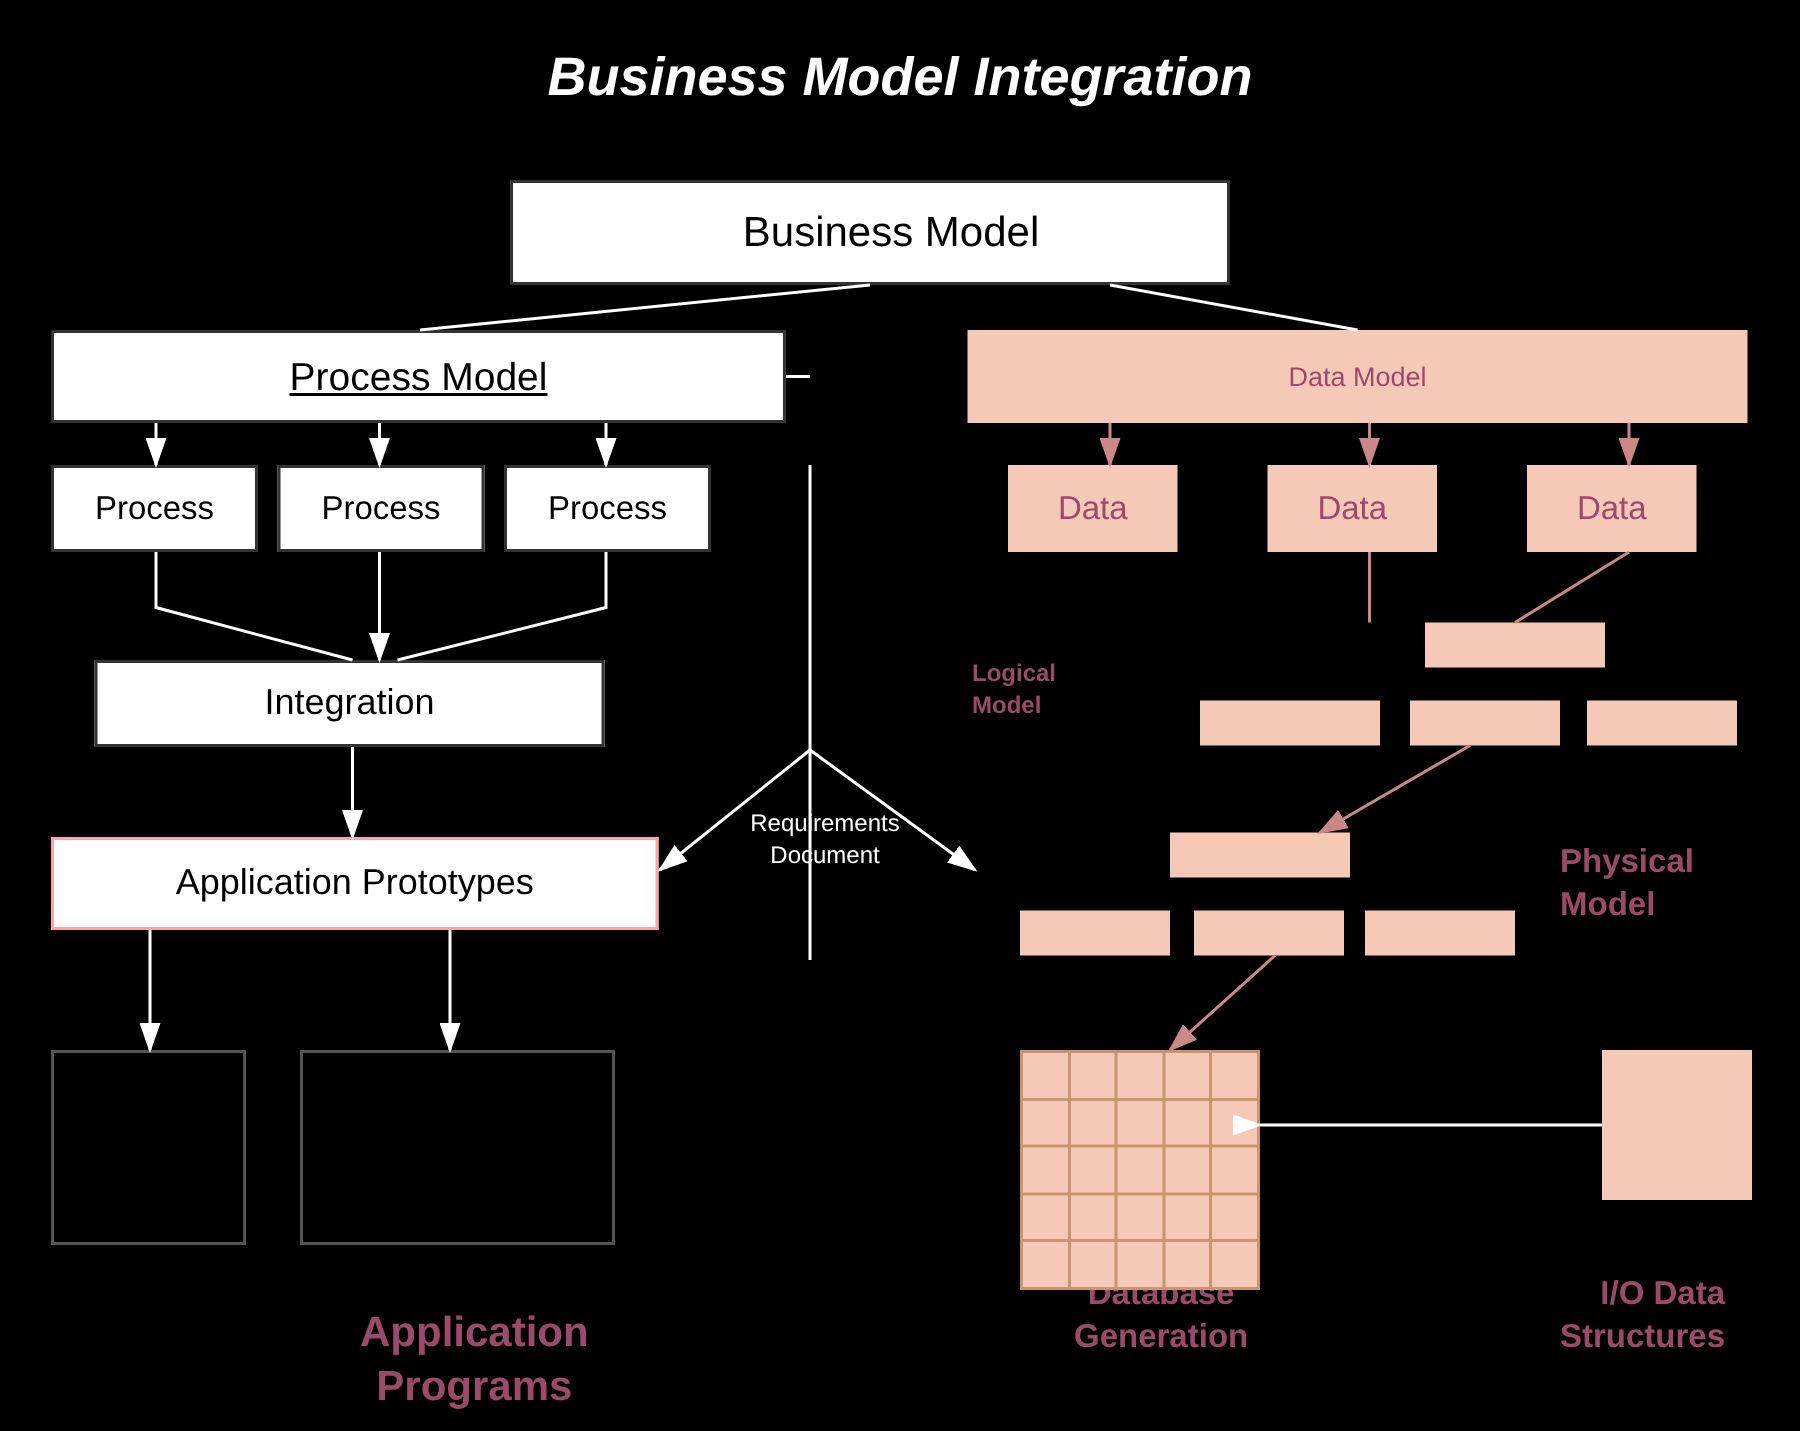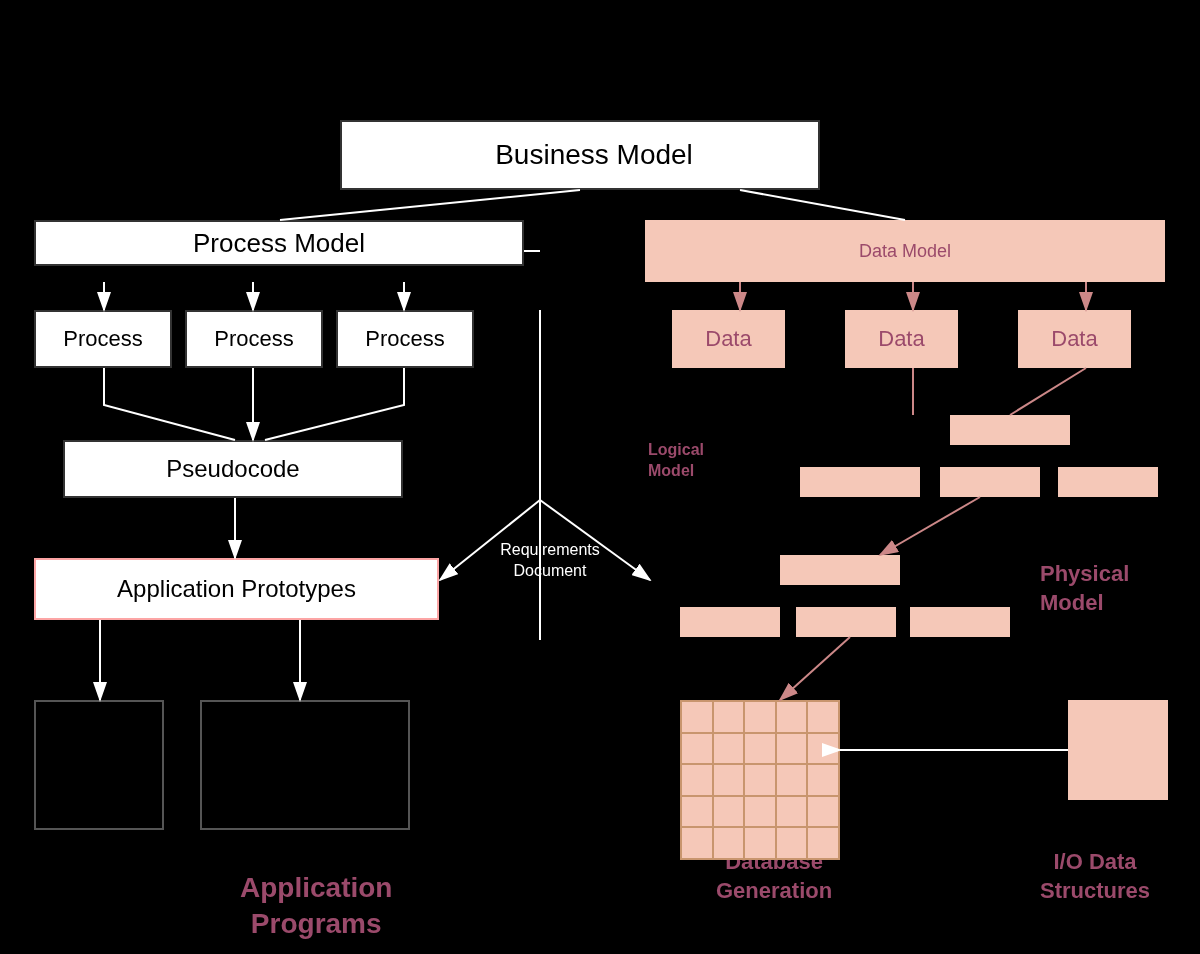--- a/index.html
+++ b/index.html
@@ -52,28 +52,29 @@
       color: #000;
       padding-left: 28px;
     }
 
     
     .process-model {
       position: absolute;
       top: 220px;
       left: 34px;
       width: 490px;
-      height: 46px;
+      height: 62px;
       background: #fff;
       border: 2px solid #333;
       display: flex;
       align-items: center;
       justify-content: center;
       font-size: 26px;
       color: #000;
+      text-decoration: underline;
     }
 
     
     .data-model {
       position: absolute;
       top: 220px;
       left: 645px;
       width: 520px;
       height: 62px;
       background: #f5c8b8;
@@ -201,21 +202,21 @@
     }
 
     
     .io-data {
       position: absolute;
       top: 848px;
       left: 1040px;
       font-size: 22px;
       color: #9b4a6b;
       font-weight: bold;
-      text-align: center;
+      text-align: right;
       line-height: 1.3;
     }
 
     
     .user-view {
       position: absolute;
       top: 870px;
       left: 34px;
       font-size: 22px;
       color: #9b4a6b;
@@ -365,36 +366,37 @@
       width: 1200px;
       height: 954px;
       pointer-events: none;
     }
   </style>
 </head>
 <body>
 
 <div class="diagram-container">
 
+  <div class="title">Business Model Integration</div>
 
   <div class="biz-model">Business Model</div>
 
   <div class="process-model">Process Model</div>
 
   <div class="data-model">Data Model</div>
 
   <div class="process-box process-1">Process</div>
   <div class="process-box process-2">Process</div>
   <div class="process-box process-3">Process</div>
 
   <div class="data-box data-1">Data</div>
   <div class="data-box data-2">Data</div>
   <div class="data-box data-3">Data</div>
 
-  <div class="pseudocode">Pseudocode</div>
+  <div class="pseudocode">Integration</div>
 
   <div class="app-proto">Application Prototypes</div>
 
   <div class="req-doc">Requirements Document</div>
 
   <div class="logical-model">Logical<br>Model</div>
 
   <div class="physical-model">Physical<br>Model</div>
 
   <div class="db-gen">Database<br>Generation</div>

